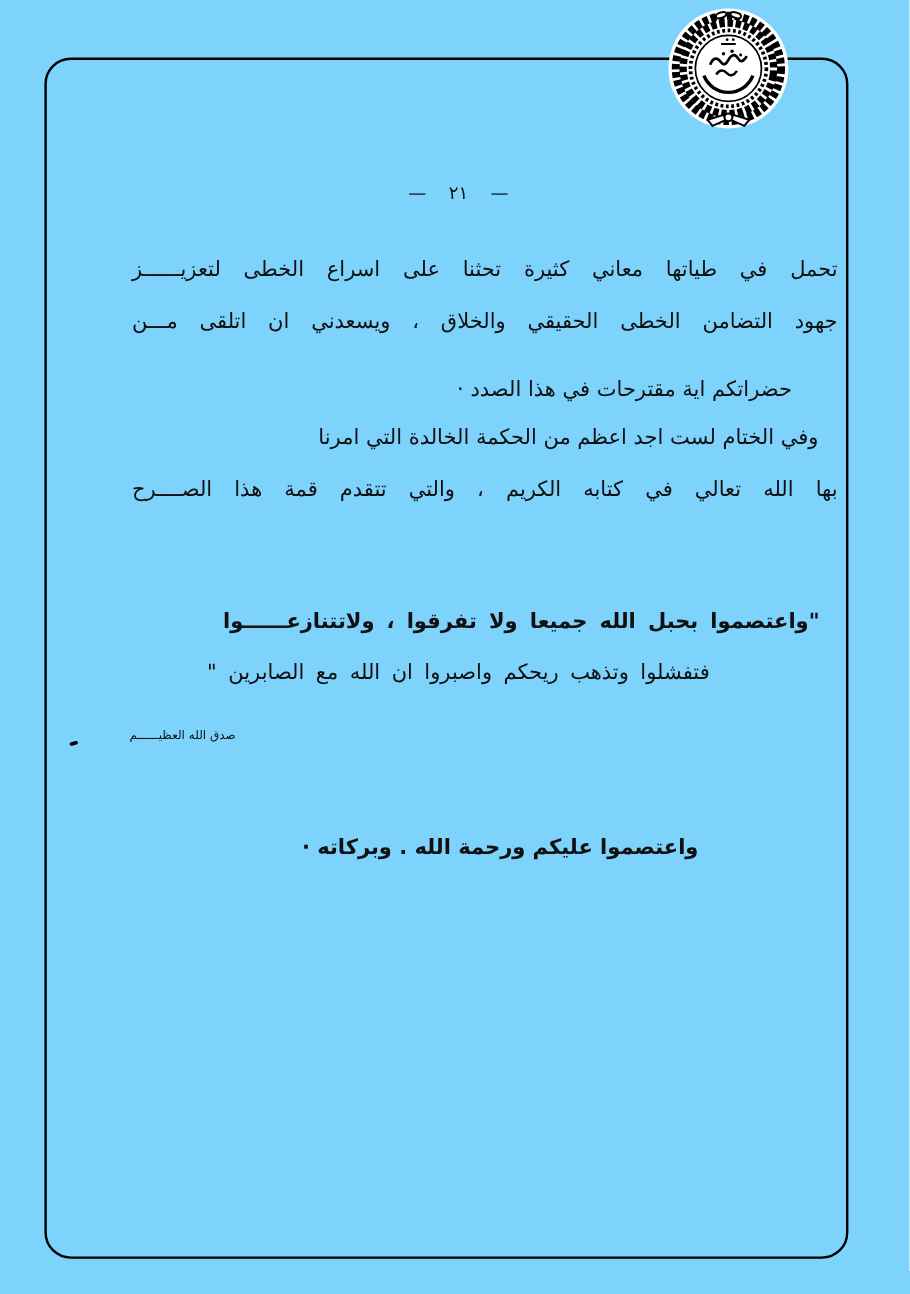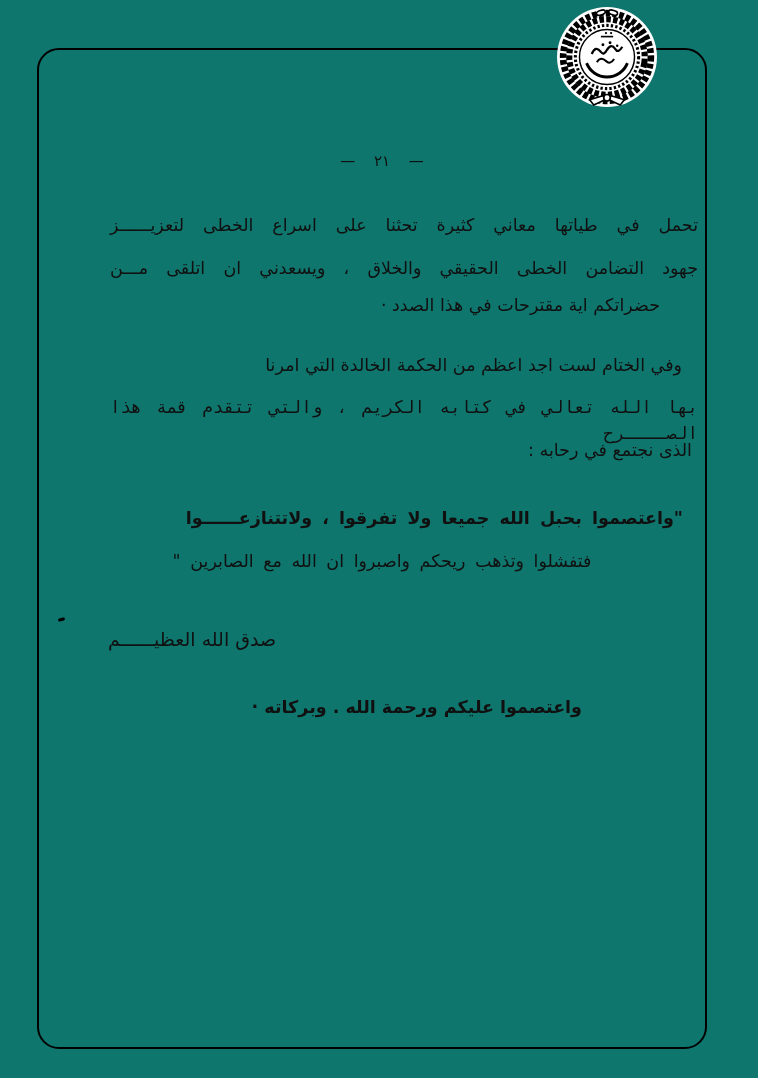--- a/index.html
+++ b/index.html
@@ -5,21 +5,21 @@
   html,body{
     margin:0;padding:0;
     width:758px;height:1078px;
     background:#ffffff;
     overflow:hidden;
     font-family:"DejaVu Sans", sans-serif;
   }
   .sheet{
     position:relative;
     width:758px;height:1078px;
-    background:#0f766e;
+    background:#7dd3fc;
   }
   
   .frame{
     position:absolute;
     left:37px;top:48px;
     width:670px;height:1001px;
     border:2px solid #000;
     border-radius:22px;
     box-sizing:border-box;
   }
@@ -46,27 +46,27 @@
   }
   .just{
     text-align:justify;
     text-align-last:justify;
     white-space:normal;
     margin-left:44px;
   }
   .pn{top:148px;text-align:center;font-size:15px;word-spacing:14px;letter-spacing:1px;}
   .p1a{top:212px;}
   .p1b{top:255px;}
-  .p1c{top:292px;right:38px;}
+  .p1c{top:312px;right:38px;}
   .p2a{top:352px;right:16px;}
-  .p2b{top:395px;font-family:Liberation Mono, monospace;}
+  .p2b{top:395px;}
   .p2c{top:437px;right:6px;text-align:right;}
   .qa{top:505px;right:15px;text-align:right;font-weight:700;word-spacing:4px;}
   .qb{top:548px;text-align:center;font-weight:400;word-spacing:4px;}
-  .at{top:626px;left:42px;right:auto;width:max-content;font-size:19px;}
+  .at{top:601px;left:42px;right:auto;width:max-content;font-size:10px;}
   .cl{top:694px;right:116px;left:auto;width:max-content;font-weight:700;letter-spacing:0.3px;}
   .speck{
     position:absolute;left:58px;top:618px;
     width:7px;height:3px;background:#000;border-radius:2px;
     transform:rotate(-15deg);
   }
 </style>
 </head>
 <body>
 
@@ -106,21 +106,20 @@
 
   <div class="txt">
     <div class="line pn">— ٢١ —</div>
 
     <div class="line just p1a">تحمل في طياتها  معاني كثيرة  تحثنا  على اسراع الخطى لتعزيــــــز</div>
     <div class="line just p1b">جهود التضامن الخطى الحقيقي والخلاق ، ويسعدني ان اتلقى مـــن</div>
     <div class="line p1c">حضراتكم اية مقترحات في هذا الصدد ·</div>
 
     <div class="line p2a">وفي الختام لست اجد اعظم من الحكمة   الخالدة التي امرنا</div>
     <div class="line just p2b">بها الله تعالي في كتابه الكريم ، والتي تتقدم قمة هذا الصــــرح</div>
-    <div class="line p2c">الذى نجتمع في رحابه   :</div>
 
     <div class="line qa">"واعتصموا بحبل الله   جميعا ولا تفرقوا ، ولاتتنازعــــــوا</div>
     <div class="line qb">فتفشلوا  وتذهب ريحكم واصبروا  ان الله مع الصابرين "</div>
 
     <div class="line at">صدق الله العظيــــــم</div>
 
     <div class="line cl">واعتصموا عليكم ورحمة الله . وبركاته ·</div>
   </div>
 
   <div class="speck"></div>

